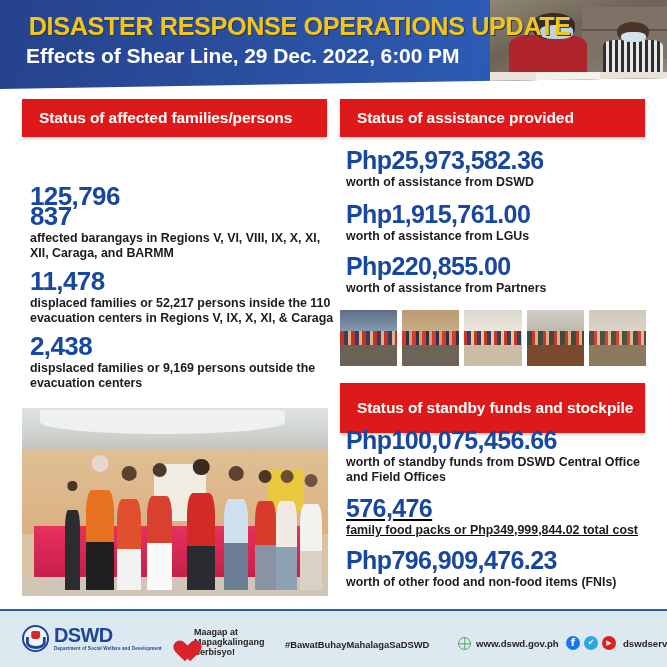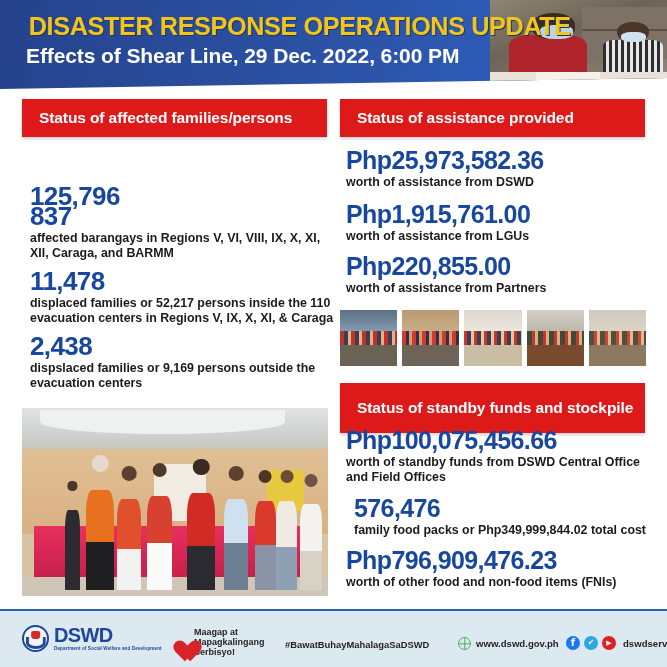--- a/index.html
+++ b/index.html
@@ -105,21 +105,21 @@
   #stat-families   { left: 30px; top: 152px; width: 300px; margin-top: 31px; }
   #stat-barangays  { left: 30px; top: 203px; width: 300px; }
   #stat-displaced  { left: 30px; top: 268px; width: 305px; }
   #stat-outside    { left: 30px; top: 333px; width: 300px; }
 
   #stat-dswd       { left: 346px; top: 148px; width: 310px; }
   #stat-lgu        { left: 346px; top: 202px; width: 310px; }
   #stat-partners   { left: 346px; top: 254px; width: 310px; }
 
   #stat-standby    { left: 346px; top: 428px; width: 312px; }
-  #stat-ffp        { left: 354px; top: 496px; width: 312px; }
+  #stat-ffp        { left: 346px; top: 496px; width: 312px; text-decoration: underline; }
   #stat-fni        { left: 346px; top: 548px; width: 312px; }
 
   
   .photo-strip {
     position: absolute;
     left: 340px; top: 310px;
     width: 306px; height: 56px;
     display: flex;
     gap: 5px;
   }

